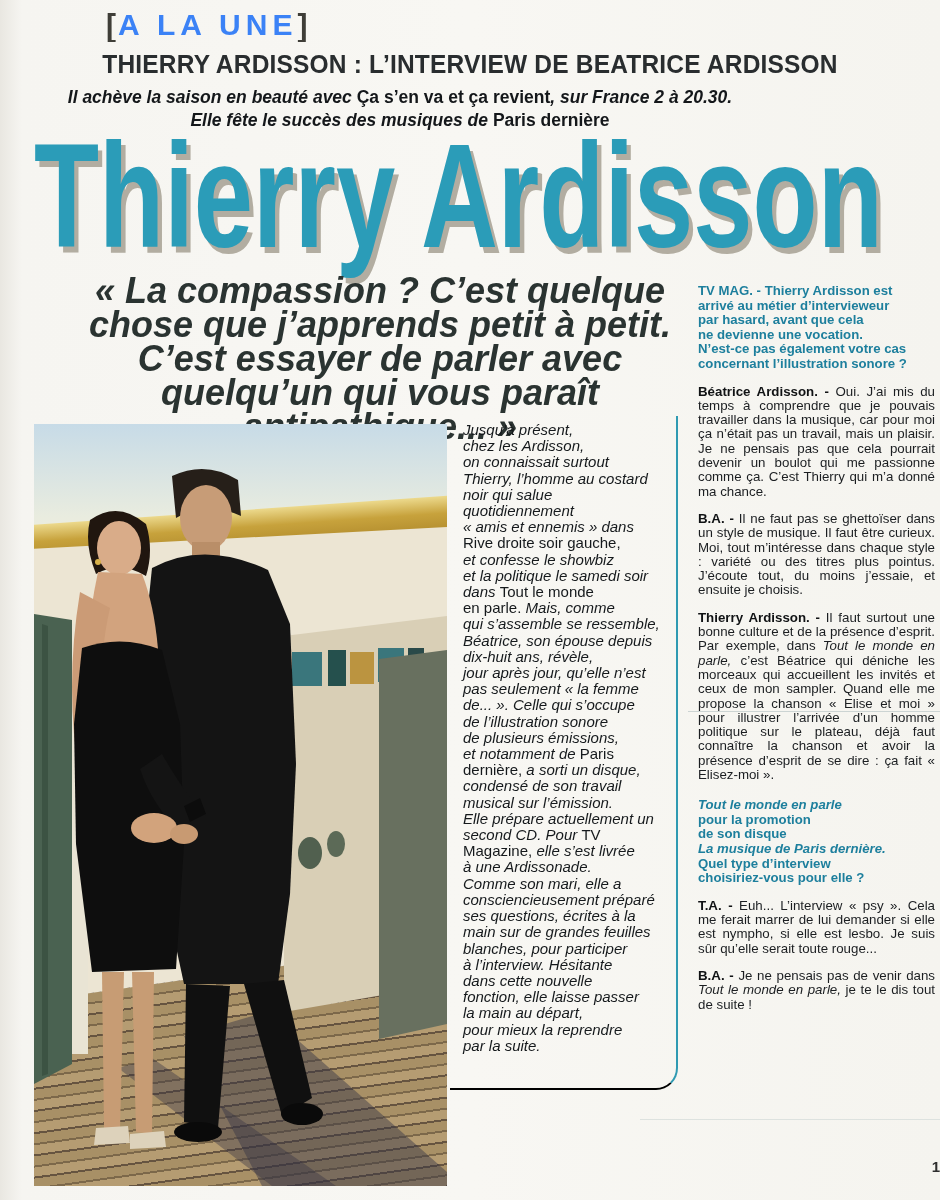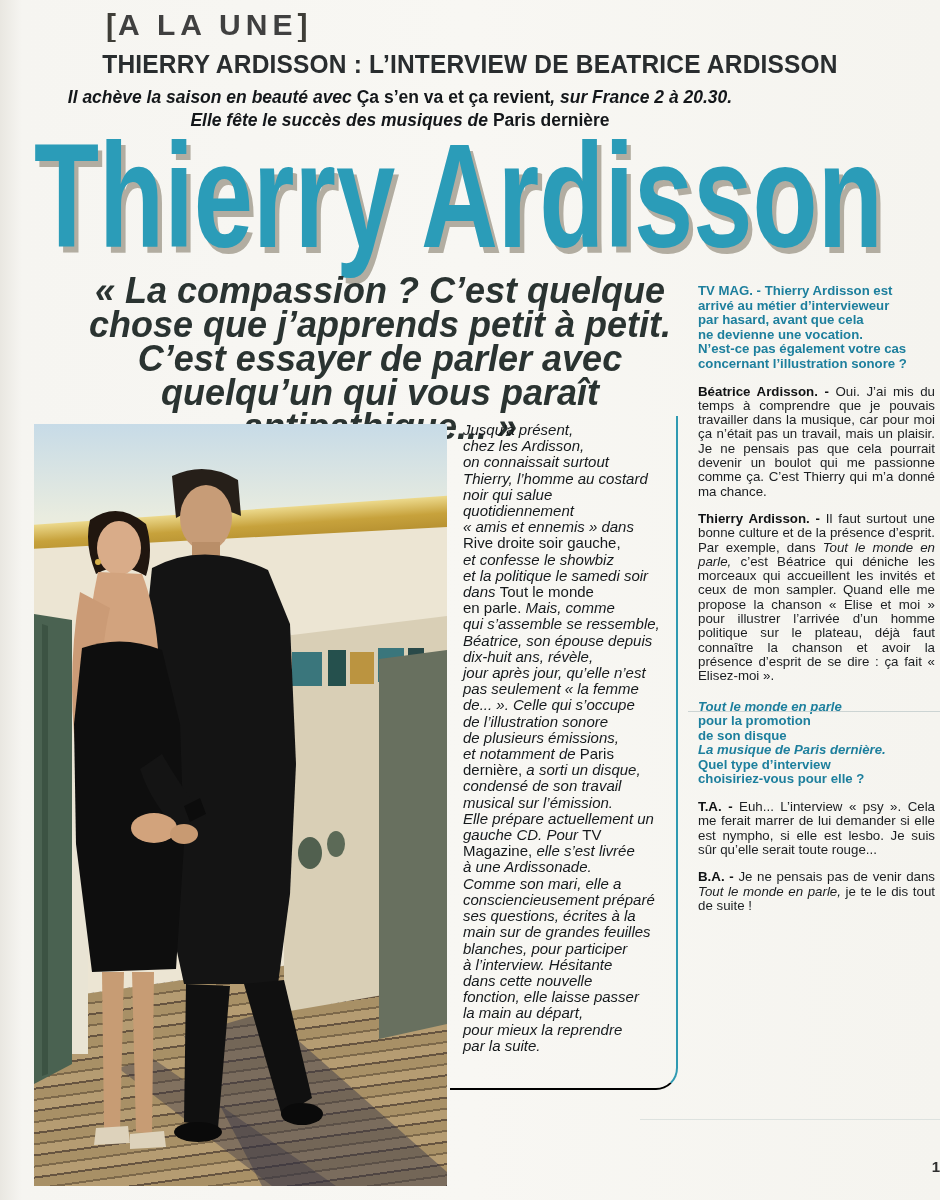--- a/index.html
+++ b/index.html
@@ -5,21 +5,21 @@
   html,body{margin:0;padding:0;}
   body{
     width:940px;height:1200px;position:relative;overflow:hidden;
     background:linear-gradient(90deg,#e9e7e1 0,#f6f5f1 22px,#f8f7f3 50%,#f5f4ef 100%);
     font-family:"Liberation Sans",sans-serif;color:#1c1f22;
   }
   [data-name]{box-sizing:border-box;}
   
   .kicker{position:absolute;left:106px;top:8px;font-size:30px;font-weight:bold;letter-spacing:5px;white-space:nowrap;}
   .kicker .br{color:#3f3e38;letter-spacing:2px;transform:scaleY(1.05);display:inline-block;}
-  .kicker .red{color:#404040;text-align:center;}
+  .kicker .red{color:#3b82f6;text-align:center;}
   
   .headline{position:absolute;left:0;top:50px;width:940px;text-align:center;
     font-size:25px;font-weight:bold;color:#292d2f;letter-spacing:.2px;transform:scaleX(.98);}
   
   .subtitle{position:absolute;left:0;top:86px;width:800px;text-align:center;
     font-size:17.5px;font-weight:bold;font-style:italic;color:#14171a;line-height:23px;}
   
   .main-title{position:absolute;left:34px;top:122px;white-space:nowrap;
     font-size:148px;font-weight:bold;line-height:1;color:#2b9cb8;letter-spacing:0px;
     transform:scaleX(.72);transform-origin:left top;
@@ -145,21 +145,21 @@
 jour après jour, qu’elle n’est
 pas seulement « la femme
 de... ». Celle qui s’occupe
 de l’illustration sonore
 de plusieurs émissions,
 et notamment de </span><span class="seg-r">Paris
 dernière,</span><span class="seg-i"> a sorti un disque,
 condensé de son travail
 musical sur l’émission.
 Elle prépare actuellement un
-gauche CD. Pour </span><span class="seg-r">TV
+second CD. Pour </span><span class="seg-r">TV
 Magazine,</span><span class="seg-i"> elle s’est livrée
 à une Ardissonade.
 Comme son mari, elle a
 consciencieusement préparé
 ses questions, écrites à la
 main sur de grandes feuilles
 blanches, pour participer
 à l’interview. Hésitante
 dans cette nouvelle
 fonction, elle laisse passer
@@ -169,20 +169,21 @@
 </div>
 
 <div class="interview" data-name="interview-column">
     <div class="qa question" data-name="interview-question"><span>TV MAG. - Thierry Ardisson est
 arrivé au métier d’intervieweur
 par hasard, avant que cela
 ne devienne une vocation.
 N’est-ce pas également votre cas
 concernant l’illustration sonore ?</span></div>
     <div class="qa answer" data-name="interview-answer"><span class="seg-b">Béatrice Ardisson. - </span><span>Oui. J’ai mis du temps à comprendre que je pouvais travailler dans la musique, car pour moi ça n’était pas un travail, mais un plaisir. Je ne pensais pas que cela pourrait devenir un boulot qui me passionne comme ça. C’est Thierry qui m’a donné ma chance.</span></div>
+    <div class="qa answer" data-name="interview-answer"><span class="seg-b">B.A. - </span><span>Il ne faut pas se ghettoïser dans un style de musique. Il faut être curieux. Moi, tout m’intéresse dans chaque style : variété ou des titres plus pointus. J’écoute tout, du moins j’essaie, et ensuite je choisis.</span></div>
     <div class="qa answer" data-name="interview-answer"><span class="seg-b">Thierry Ardisson. - </span><span>Il faut surtout une bonne culture et de la présence d’esprit. Par exemple, dans </span><span class="seg-i">Tout le monde en parle,</span><span> c’est Béatrice qui déniche les morceaux qui accueillent les invités et ceux de mon sampler. Quand elle me propose la chanson « Elise et moi » pour illustrer l’arrivée d’un homme politique sur le plateau, déjà faut connaître la chanson et avoir la présence d’esprit de se dire : ça fait « Elisez-moi ».</span></div>
     <div class="qa question" data-name="interview-question"><span class="seg-i">Tout le monde en parle</span><span>
 pour la promotion
 de son disque
 </span><span class="seg-i">La musique de Paris dernière.</span><span>
 Quel type d’interview
 choisiriez-vous pour elle ?</span></div>
     <div class="qa answer" data-name="interview-answer"><span class="seg-b">T.A. - </span><span>Euh... L’interview « psy ». Cela me ferait marrer de lui demander si elle est nympho, si elle est lesbo. Je suis sûr qu’elle serait toute rouge...</span></div>
     <div class="qa answer" data-name="interview-answer"><span class="seg-b">B.A. - </span><span>Je ne pensais pas de venir dans </span><span class="seg-i">Tout le monde en parle,</span><span> je te le dis tout de suite !</span></div>
   </div>

